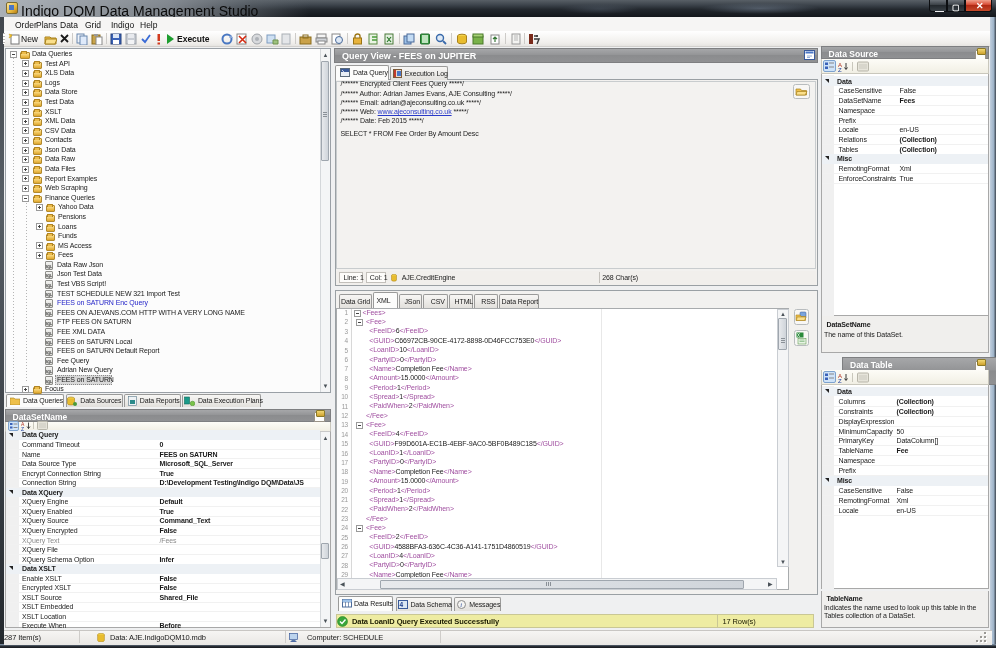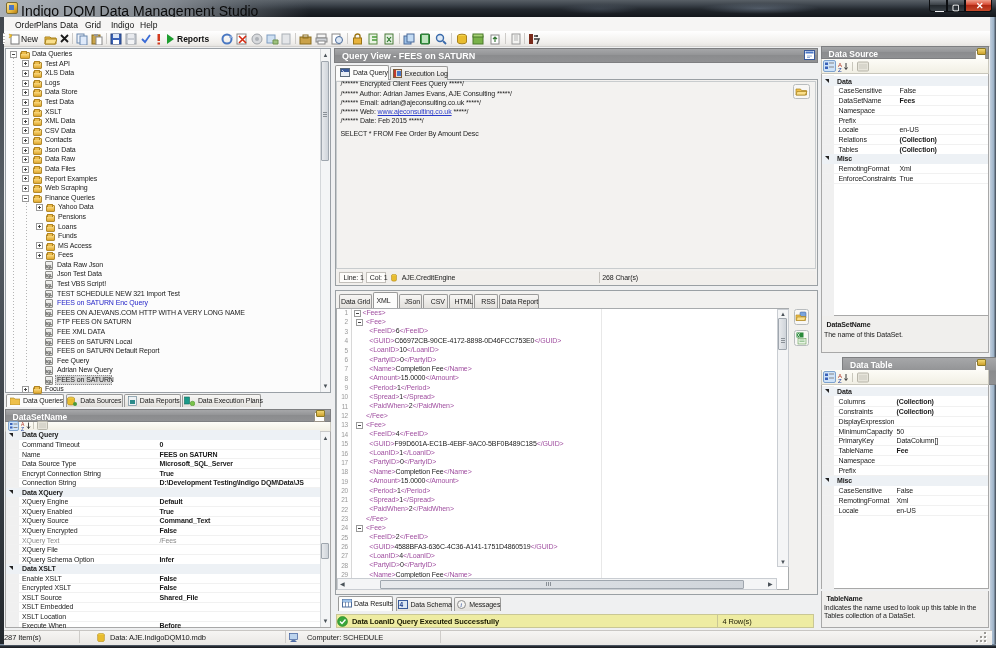--- a/index.html
+++ b/index.html
@@ -117,21 +117,21 @@
 <svg class="abs" style="left:140px;top:33px;z-index:3;" width="12" height="12" viewBox="0 0 12 12">
     <path d="M2 6 L5 9 L10 2" stroke="#3a6bd6" stroke-width="1.8" fill="none"></path>
   </svg>
 <svg class="abs" style="left:155px;top:33px;z-index:3;" width="7" height="12" viewBox="0 0 7 12">
     <rect x="2.5" y="1" width="2.5" height="7" fill="#d23a1e"></rect>
     <rect x="2.5" y="9.5" width="2.5" height="2" fill="#d23a1e"></rect>
   </svg>
 <svg class="abs" style="left:166px;top:33px;z-index:3;" width="9" height="12" viewBox="0 0 9 12">
     <path d="M1 1 L8 6 L1 11z" fill="#1d9e2f"></path>
   </svg>
-<div class="tbtxt bold" style="left:177px;font-weight:bold;">Reports</div>
+<div class="tbtxt bold" style="left:177px;font-weight:bold;">Execute</div>
 <svg class="abs" style="left:221px;top:33px;z-index:3;" width="13" height="12" viewBox="0 0 13 12">
     <circle cx="6" cy="6" r="4.5" fill="none" stroke="#4a78c2" stroke-width="2"></circle>
     <path d="M10 2 l2 3 h-4z" fill="#8aa8d8"></path>
   </svg>
 <svg class="abs" style="left:236px;top:33px;z-index:3;" width="12" height="12" viewBox="0 0 12 12">
     <rect x="1" y="1" width="9" height="10" fill="#fff" stroke="#888"></rect>
     <path d="M3 3 L10 10 M10 3 L3 10" stroke="#d42a10" stroke-width="1.6"></path>
   </svg>
 <svg class="abs" style="left:251px;top:33px;z-index:3;" width="12" height="12" viewBox="0 0 12 12">
     <circle cx="6" cy="6" r="5" fill="#d8dadd" stroke="#9fa3a8"></circle>
@@ -476,21 +476,21 @@
 <div class="abs" style="left:5.5px;top:620.8px;width:314px;height:1px;background:#f1f1f1;"></div>
 <div class="abs" style="left:22px;top:611.9px;font-size:7px;color:#222;white-space:nowrap;letter-spacing:-0.1px;line-height:9px;z-index:3;">XSLT Location</div>
 <div class="abs" style="left:5.5px;top:630.3499999999999px;width:314px;height:1px;background:#f1f1f1;"></div>
 <div class="abs" style="left:22px;top:621.4499999999999px;font-size:7px;color:#222;white-space:nowrap;letter-spacing:-0.1px;line-height:9px;z-index:3;">Execute When</div>
 <div class="abs" style="left:159.5px;top:621.4499999999999px;font-size:7px;color:#1a1a1a;font-weight:bold;white-space:nowrap;letter-spacing:-0.1px;line-height:9px;z-index:3;">Before</div>
 <div class="abs" style="left:320px;top:432px;width:9.5px;height:194.5px;background:#f4f5f6;border-left:1px solid #d4d7da;"></div>
 <div class="sbarrow" style="left:322.5px;top:435px;">▲</div>
 <div class="sbarrow" style="left:322.5px;top:618px;">▼</div>
 <div class="abs sbthumb" style="left:321px;top:543px;width:8px;height:16px;"></div>
 <div class="abs phead" style="left:334px;top:47.5px;width:483.5px;height:15px;">
-    <span class="pheadtxt" style="font-size:9px;top:2.5px;">Query View - FEES on SATURN</span>
+    <span class="pheadtxt" style="font-size:9px;top:2.5px;">Query View - FEES on JUPITER</span>
   </div>
 <svg class="abs" style="left:804px;top:50px;z-index:3;" width="11" height="10" viewBox="0 0 11 10">
     <rect x="0.5" y="0.5" width="10" height="9" fill="#fff" stroke="#3a5a9a"></rect>
     <rect x="1.5" y="1.5" width="8" height="2" fill="#4a76c6"></rect>
     <path d="M3 6 h5 M3 7.5 h3" stroke="#7a9ad0" stroke-width=".8"></path>
   </svg>
 <div class="tab active" style="left:335px;top:64.5px;width:54.2px;height:15px;"></div>
 <div class="tab" style="left:390.2px;top:66px;width:57.4px;height:13.5px;"></div>
 <svg class="abs" style="left:339.5px;top:68px;z-index:3;" width="10" height="9" viewBox="0 0 10 9">
     <rect x="0.5" y="0.5" width="9" height="8" fill="#e8eef5" stroke="#5a6a7a"></rect>
@@ -657,21 +657,21 @@
     <text x="3.2" y="7" font-size="6.5" fill="#2a4a9a" font-family="Liberation Serif" font-style="italic">i</text>
   </svg>
 <div class="abs" style="left:469.2px;top:599.5px;font-size:7px;color:#1a1a1a;white-space:nowrap;letter-spacing:-0.1px;line-height:9px;z-index:3;">Messages</div>
 <div class="abs" style="left:335.5px;top:614px;width:478.5px;height:13.5px;background:#eeeca2;border:1px solid #c9c795;"></div>
 <svg class="abs" style="left:336.5px;top:615.5px;z-index:3;" width="11" height="11" viewBox="0 0 11 11">
     <circle cx="5.5" cy="5.5" r="5" fill="#3aa63a" stroke="#1a7a1a" stroke-width=".5"></circle>
     <path d="M3 5.5 L5 7.5 L8.5 3.5" stroke="#fff" stroke-width="1.4" fill="none"></path>
   </svg>
 <div class="abs" style="left:352px;top:616.5px;font-size:7.5px;color:#1a1a00;font-weight:bold;white-space:nowrap;letter-spacing:-0.1px;line-height:9.5px;z-index:3;">Data LoanID Query Executed Successfully</div>
 <div class="abs" style="left:716.5px;top:615px;width:1px;height:11.5px;background:#c9c795;"></div>
-<div class="abs" style="left:722.4px;top:616.5px;font-size:7.5px;color:#1a1a00;white-space:nowrap;letter-spacing:-0.1px;line-height:9.5px;z-index:3;">4 Row(s)</div>
+<div class="abs" style="left:722.4px;top:616.5px;font-size:7.5px;color:#1a1a00;white-space:nowrap;letter-spacing:-0.1px;line-height:9.5px;z-index:3;">17 Row(s)</div>
 <div class="abs phead" style="left:820.5px;top:46px;width:168.5px;height:13px;">
     <span class="pheadtxt" style="font-size:8.5px;">Data Source</span>
   </div>
 <div class="pheadicon" style="left:975px;top:49.5px;"></div>
 <div class="abs pgtool" style="left:820.5px;top:59px;width:168.5px;height:15px;"></div>
 <svg class="abs" style="left:823px;top:60px;z-index:3;" width="13" height="12" viewBox="0 0 13 12">
     <rect x="0.5" y="0.5" width="12" height="11" rx="1.5" fill="#cfe3f8" stroke="#7da2ce"></rect>
     <rect x="2" y="2.5" width="3" height="2.5" fill="#3a62b8"></rect>
     <rect x="6" y="2.5" width="5" height="1" fill="#888"></rect>
     <rect x="2" y="6.5" width="3" height="2.5" fill="#3a62b8"></rect>

